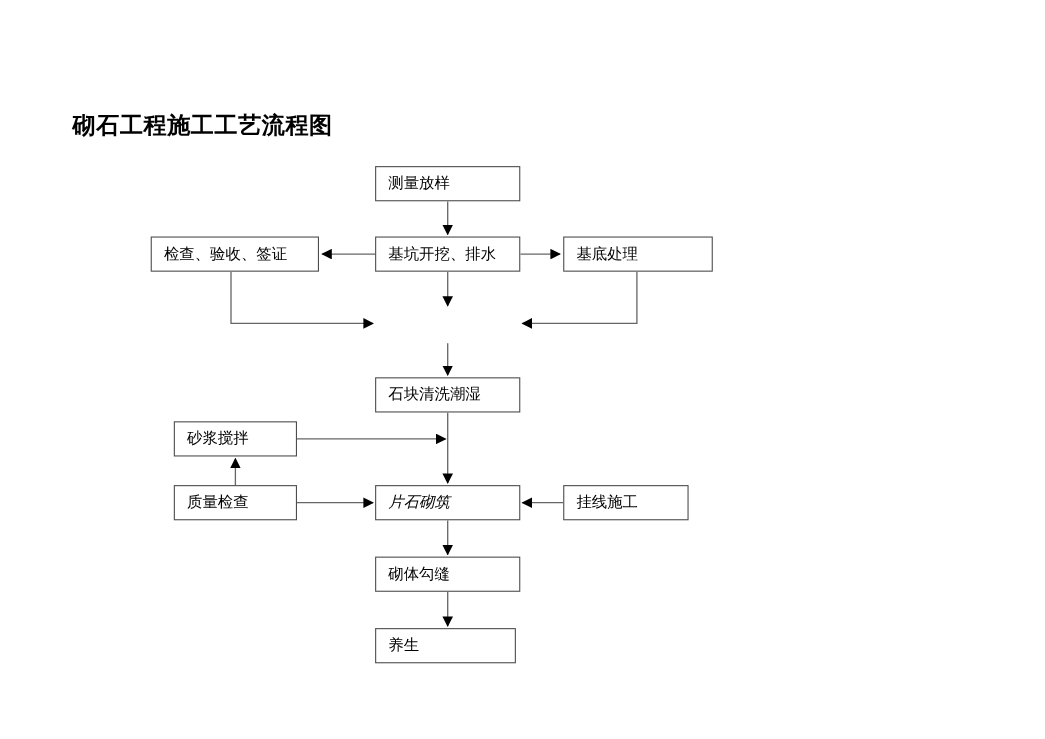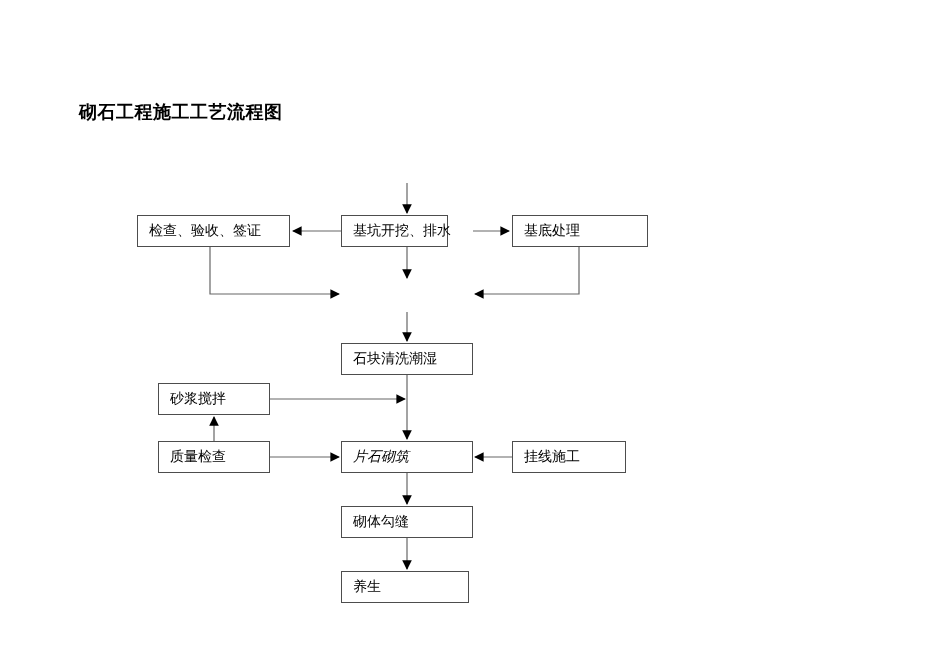--- a/index.html
+++ b/index.html
@@ -10,24 +10,24 @@
   }
   .page {
     position: relative;
     width: 950px;
     height: 672px;
     background: #ffffff;
     overflow: hidden;
   }
   .doc-title {
     position: absolute;
-    left: 79px;
+    left: 66px;
     top: 100px;
     font-family: Liberation Serif, serif;
-    font-size: 18px;
+    font-size: 21px;
     font-weight: bold;
     color: #000000;
     letter-spacing: 0.5px;
   }
   .connectors {
     position: absolute;
     left: 0;
     top: 0;
     width: 950px;
     height: 672px;
@@ -41,21 +41,21 @@
     display: flex;
     align-items: center;
     padding-left: 11px;
     font-size: 14px;
     color: #000000;
     white-space: nowrap;
   }
   
   .n-measure       { left: 341px; top: 151px; width: 132px; }
   .n-inspect       { left: 137px; top: 215px; width: 153px; align-items: center; }
-  .n-excavate      { left: 341px; top: 215px; width: 107px; }
+  .n-excavate      { left: 341px; top: 215px; width: 132px; }
   .n-base-treat    { left: 512px; top: 215px; width: 136px; }
   .n-foundation    { left: 341px; top: 280px; width: 132px; }
   .n-stone-wash    { left: 341px; top: 343px; width: 132px; }
   .n-mortar-mix    { left: 158px; top: 383px; width: 112px; }
   .n-quality-check { left: 158px; top: 441px; width: 112px; align-items: center; }
   .n-masonry       { left: 341px; top: 441px; width: 132px; font-style: italic; }
   .n-line-hanging  { left: 512px; top: 441px; width: 114px; }
   .n-jointing      { left: 341px; top: 506px; width: 132px; }
   .n-curing        { left: 341px; top: 571px; width: 128px; }
 </style>
@@ -97,20 +97,23 @@
       <line x1="270" y1="457" x2="339" y2="457" marker-end="url(#arrow)"></line>
 
       <line x1="512" y1="457" x2="475" y2="457" marker-end="url(#arrow)"></line>
 
       <line x1="407" y1="473" x2="407" y2="504" marker-end="url(#arrow)"></line>
 
       <line x1="407" y1="538" x2="407" y2="569" marker-end="url(#arrow)"></line>
     </g>
   </svg>
 
+  <div class="node n-measure">
+    <span>测量放样</span>
+  </div>
   <div class="node n-inspect">
     <span>检查、验收、签证</span>
   </div>
   <div class="node n-excavate">
     <span>基坑开挖、排水</span>
   </div>
   <div class="node n-base-treat">
     <span>基底处理</span>
   </div>
   <div class="node n-stone-wash">

